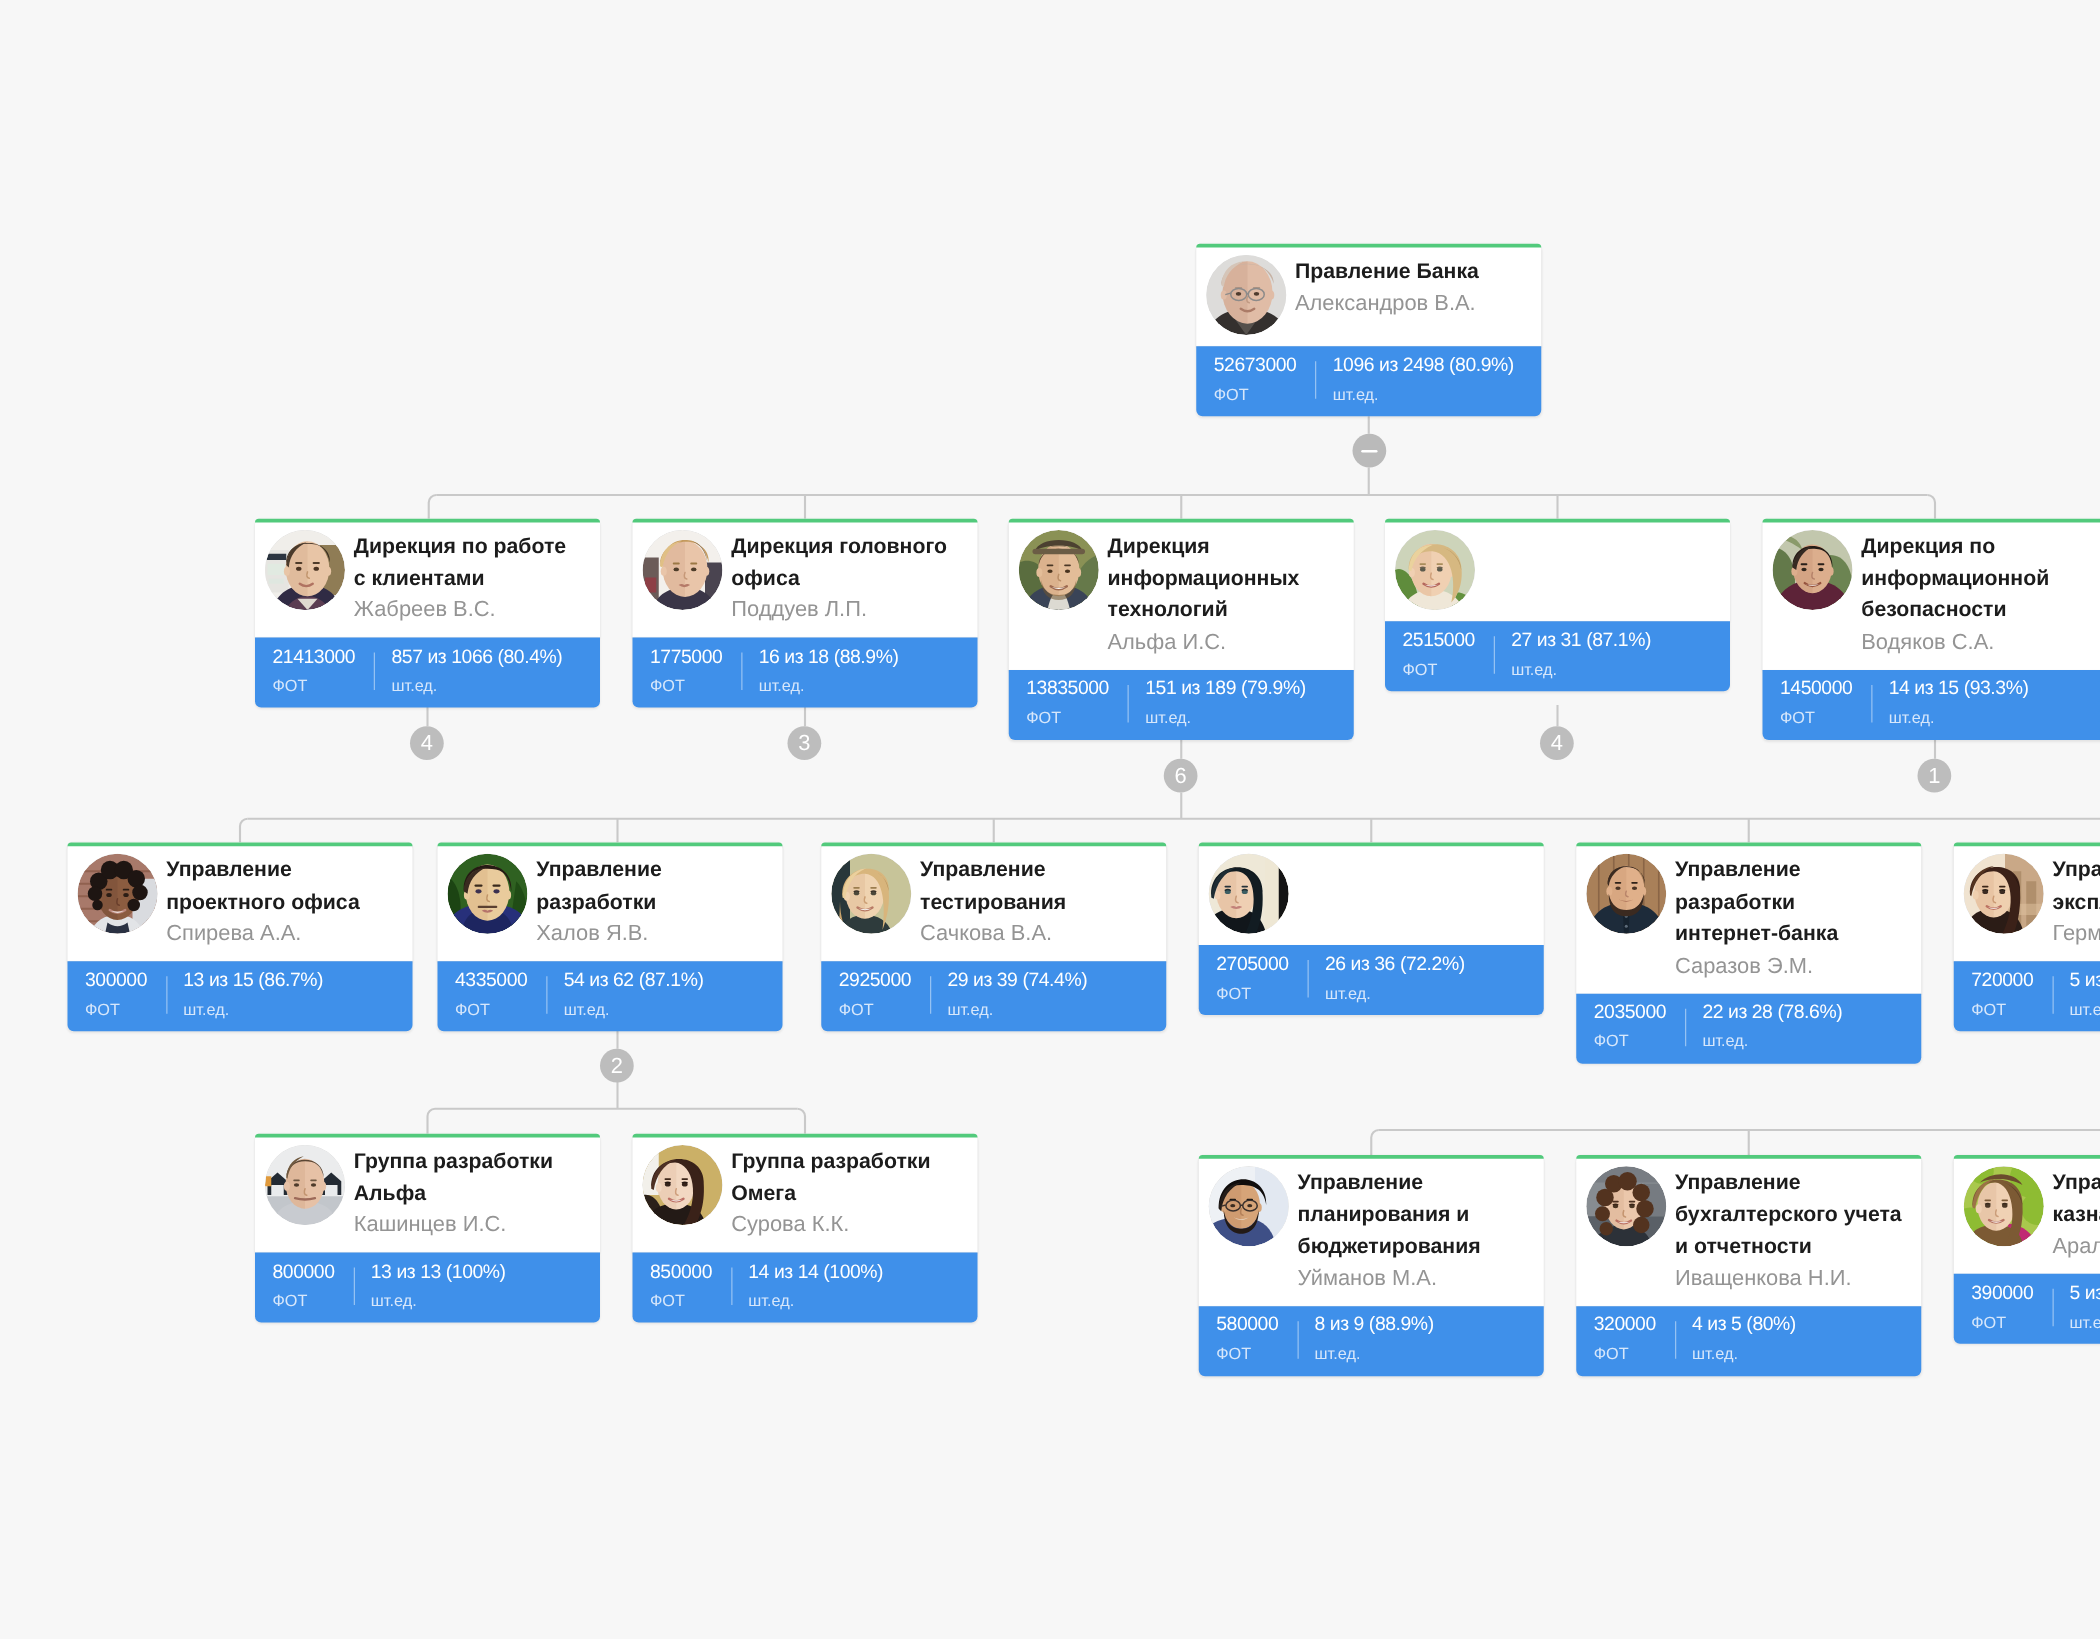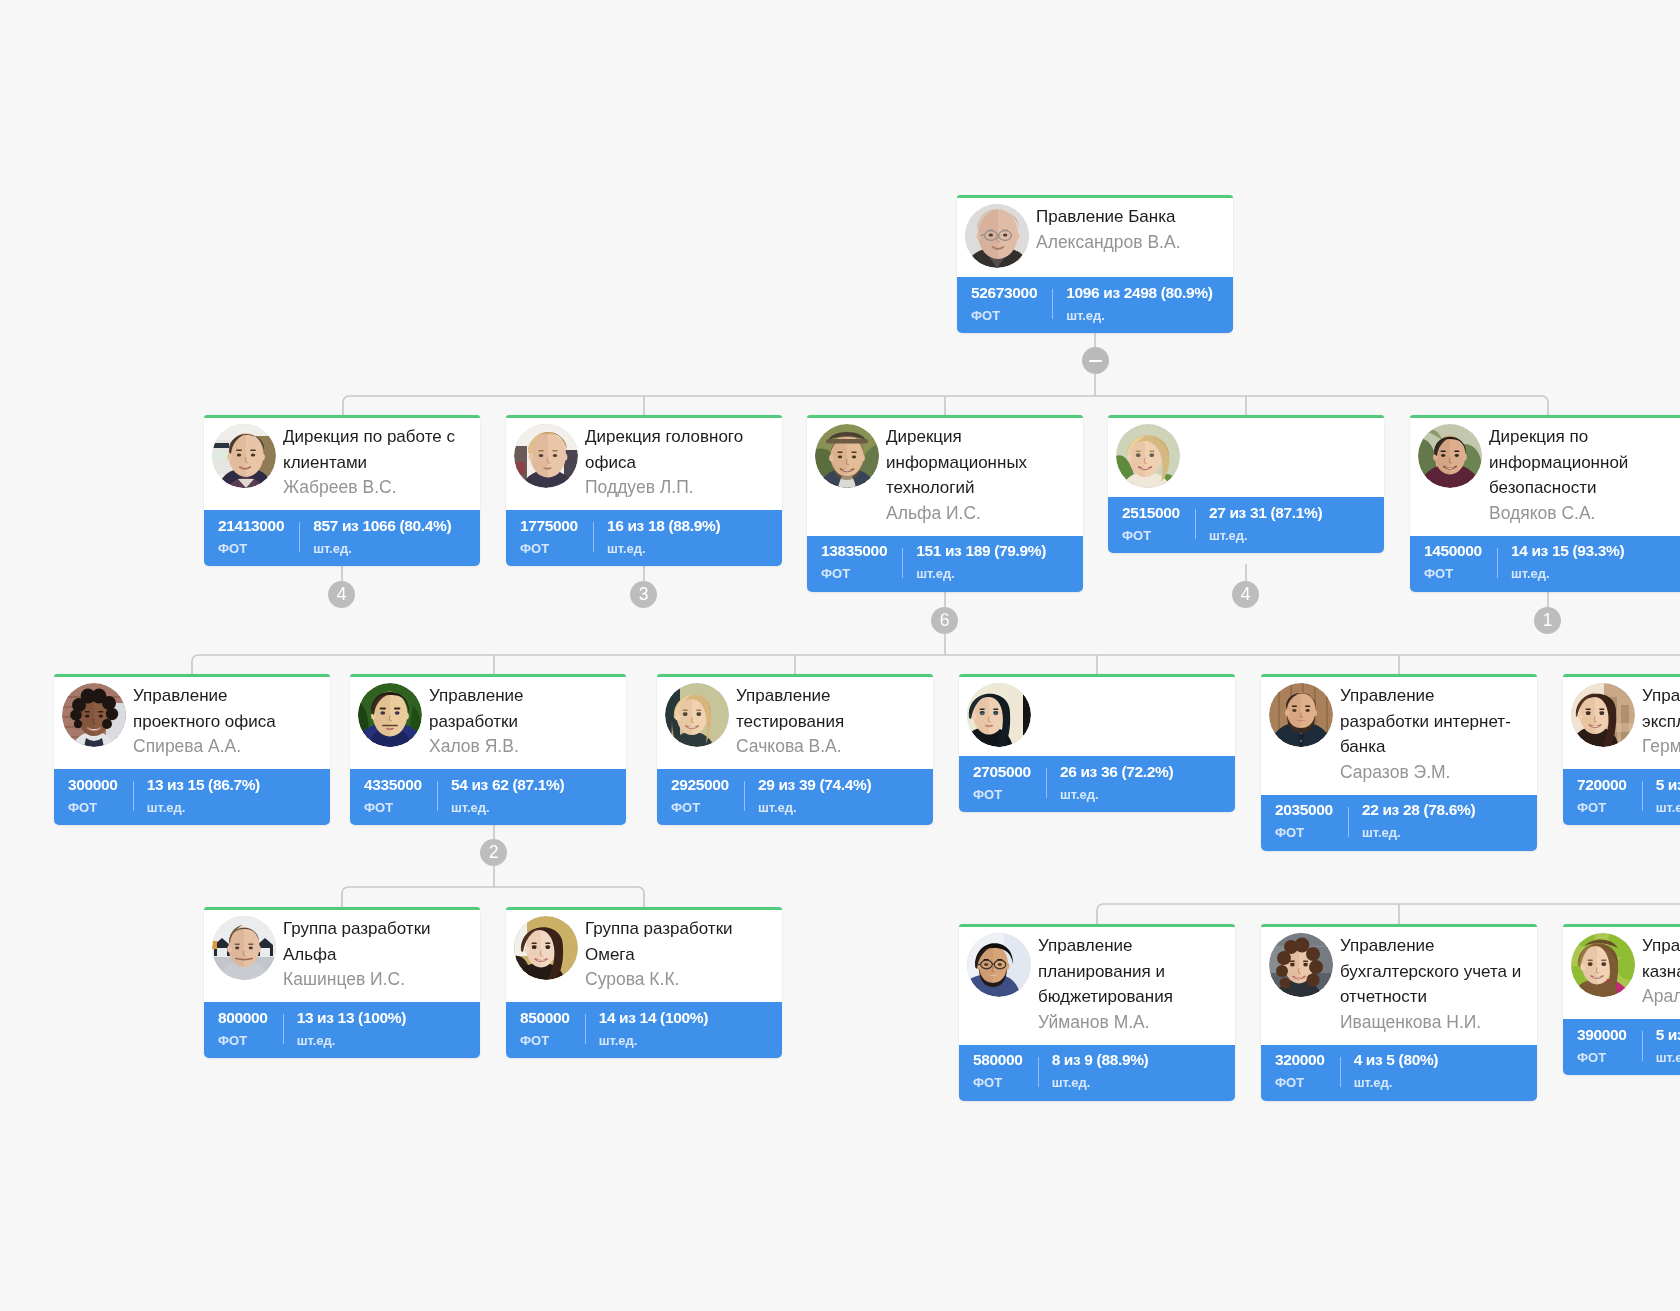--- a/index.html
+++ b/index.html
@@ -12,26 +12,26 @@
   .card{position:absolute;width:276px;}
   .card-top{background:#fff;border-radius:5px 5px 0 0;position:relative;
             box-shadow:0 1px 2px rgba(0,0,0,.08), 0 0 0 1px rgba(0,0,0,.015);
             padding:9px 7px 9px 8px;display:flex;}
   .card-top:before{content:"";position:absolute;left:0;right:0;top:0;height:3px;
             background:#52ca7c;border-radius:5px 5px 0 0;}
   .avatar{width:64px;height:64px;border-radius:50%;flex:0 0 64px;overflow:hidden;
           background:#dcdcdc;position:relative;margin-right:7px;}
   .avatar svg{display:block;width:64px;height:64px;border-radius:50%;}
   .who{padding-top:0px;width:182px;flex:0 0 182px;}
-  .unit{font-weight:normal;font-size:17px;line-height:25.7px;color:#1c1c1c;
+  .unit{font-weight:bold;font-size:17px;line-height:25.7px;color:#1c1c1c;
         letter-spacing:0px;}
   .boss{font-size:17.5px;line-height:25.7px;color:#949494;white-space:nowrap;}
   .stats{background:#3f90ea;border-radius:0 0 5px 5px;display:flex;
          height:56px;position:relative;box-shadow:0 1px 2px rgba(0,0,0,.08);}
-  .stat{position:relative;padding-top:7.5px;font-weight:bold;}
+  .stat{position:relative;padding-top:7.5px;}
   .stat.first{padding-left:14px;padding-right:15px;}
   .stat.second{padding-left:14px;}
   .stat.second:before{content:"";position:absolute;left:0;top:12px;bottom:14px;width:1px;
          background:rgba(255,255,255,.45);}
   .sv{color:#fff;font-size:15.5px;line-height:16px;white-space:nowrap;letter-spacing:-0.35px;}
   .sl{color:#d7e7fb;font-size:13px;line-height:15px;white-space:nowrap;margin-top:7px;}
   .badge{position:absolute;width:27px;height:27px;border-radius:50%;background:#bdbdbd;
          color:#fff;font-size:17.5px;line-height:27px;text-align:center;z-index:5;
          font-family:"Liberation Sans",sans-serif;}
   .toggle{position:absolute;width:27px;height:27px;border-radius:50%;background:#bababa;

